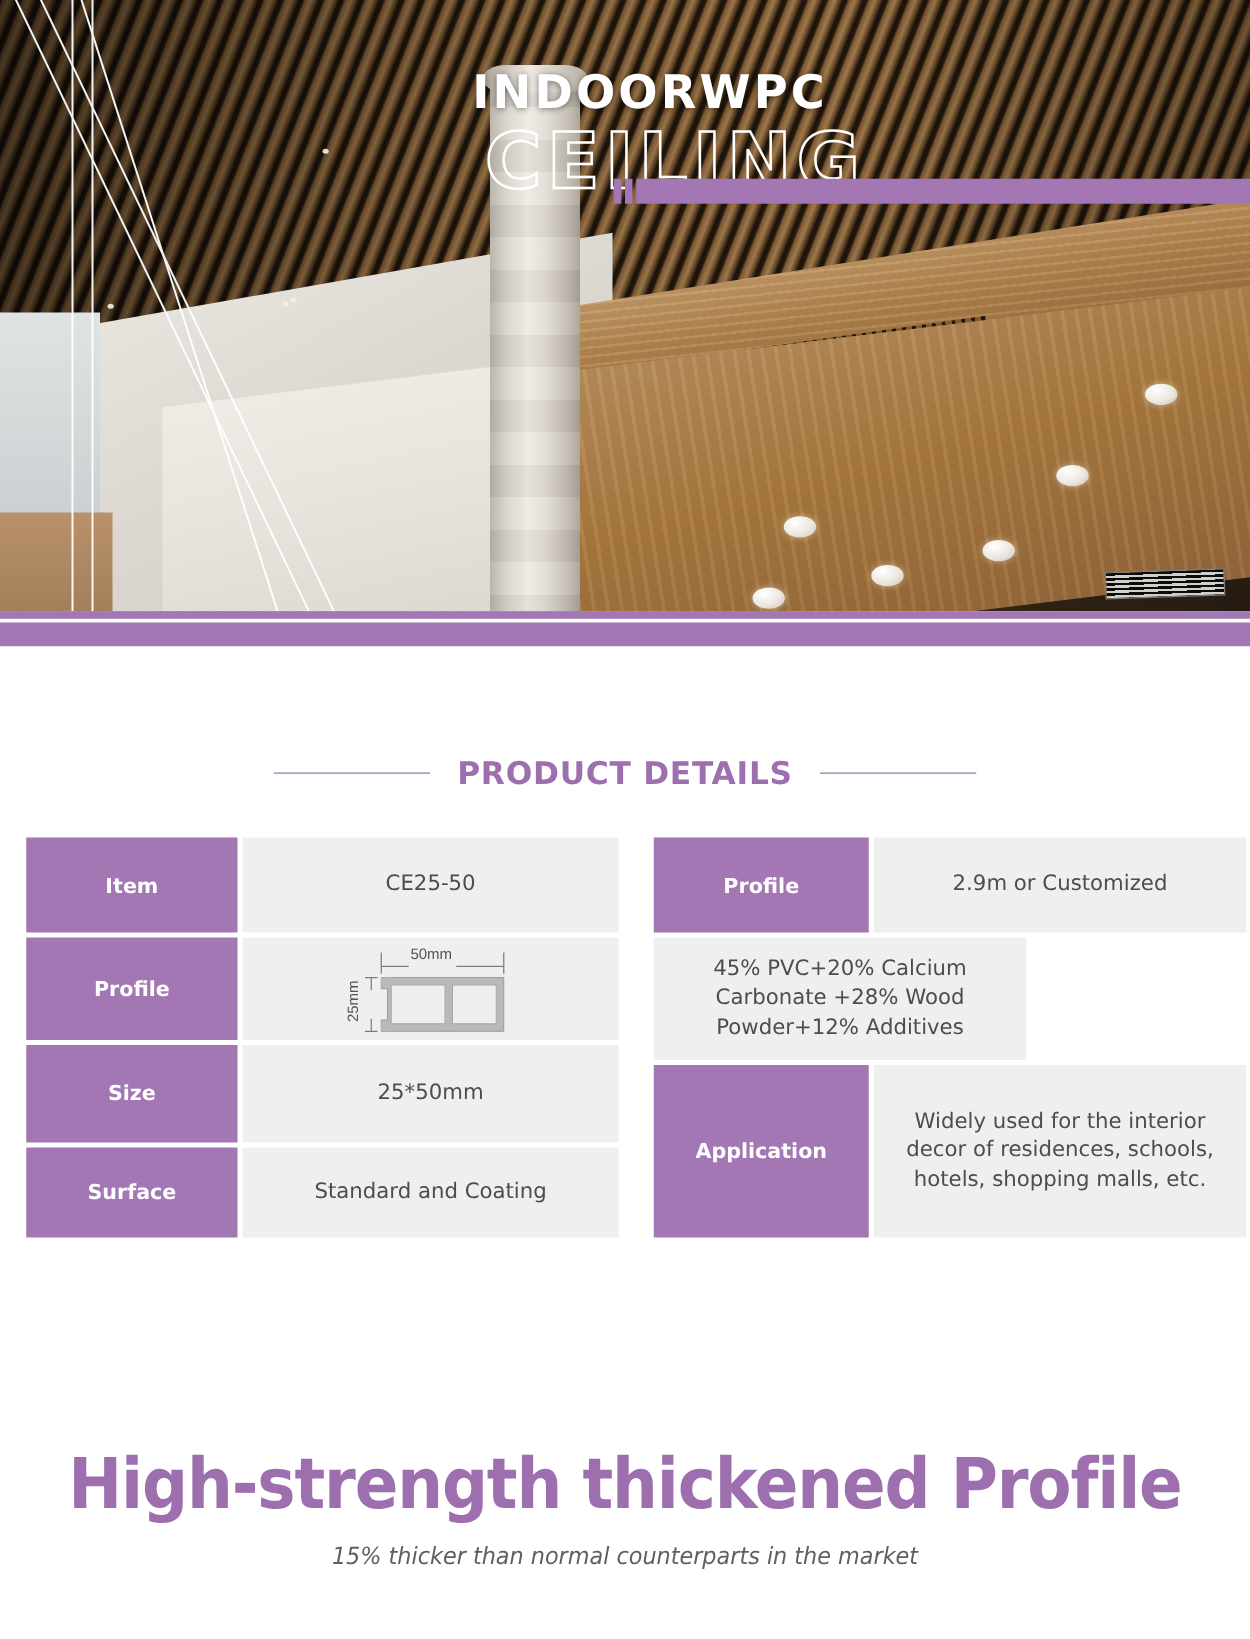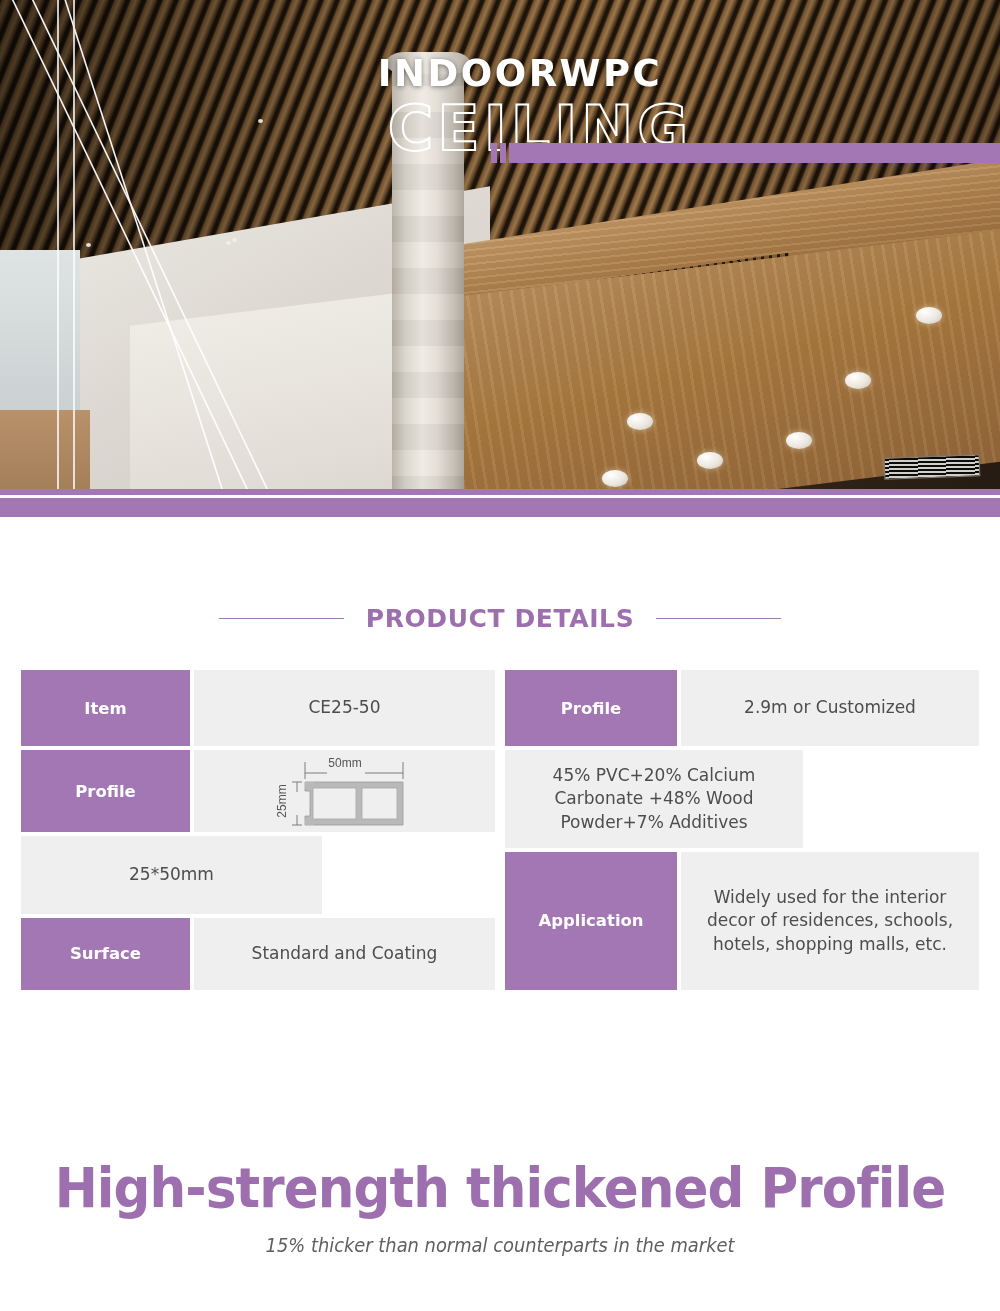--- a/index.html
+++ b/index.html
@@ -150,21 +150,21 @@
   }
   .sh-line { width:125px; height:1px; background:#a377b4; }
   .sh-text {
     font-size:25px; font-weight:700; color:#9d6fae; letter-spacing:.6px;
     font-family:"DejaVu Sans", sans-serif;
   }
 
   
   .spec-table {
     position:absolute; left:21px; top:670px; width:958px; height:320px;
-    display:flex; gap:10px;
+    display:flex; gap:28px;
   }
   .tcol { display:flex; flex-direction:column; gap:4px; width:474px; }
   .trow { display:flex; gap:4px; }
   .lbl {
     background:#a377b4; color:#ffffff; font-weight:700; font-size:16.5px;
     display:flex; align-items:center; justify-content:center;
     font-family:"DejaVu Sans", sans-serif;
   }
   .val {
     background:#efefef; color:#4d4d4d; font-size:17px;
@@ -304,38 +304,39 @@
               <g fill="#b9b9b9">
                 <rect x="35" y="29" width="9" height="6"></rect>
                 <rect x="35" y="66" width="9" height="6"></rect>
               </g>
             </svg>
           </div>
         </div>
       </div>
 
       <div class="trow h-size">
+        <div class="lbl">Size</div>
         <div class="val">25*50mm</div>
       </div>
 
       <div class="trow h-surface">
         <div class="lbl">Surface</div>
         <div class="val">Standard and Coating</div>
       </div>
     </div>
 
     <div class="tcol right">
 
       <div class="trow h-length">
         <div class="lbl">Profile</div>
         <div class="val">2.9m or Customized</div>
       </div>
 
       <div class="trow h-ingredient">
-        <div class="val">45% PVC+20% Calcium Carbonate +48% Wood Powder+7% Additives</div>
+        <div class="val">45% PVC+20% Calcium Carbonate +28% Wood Powder+12% Additives</div>
       </div>
 
       <div class="trow h-application">
         <div class="lbl">Application</div>
         <div class="val">Widely used for the interior decor of residences, schools, hotels, shopping malls, etc.</div>
       </div>
     </div>
   </div>
 
   <div class="foot">

